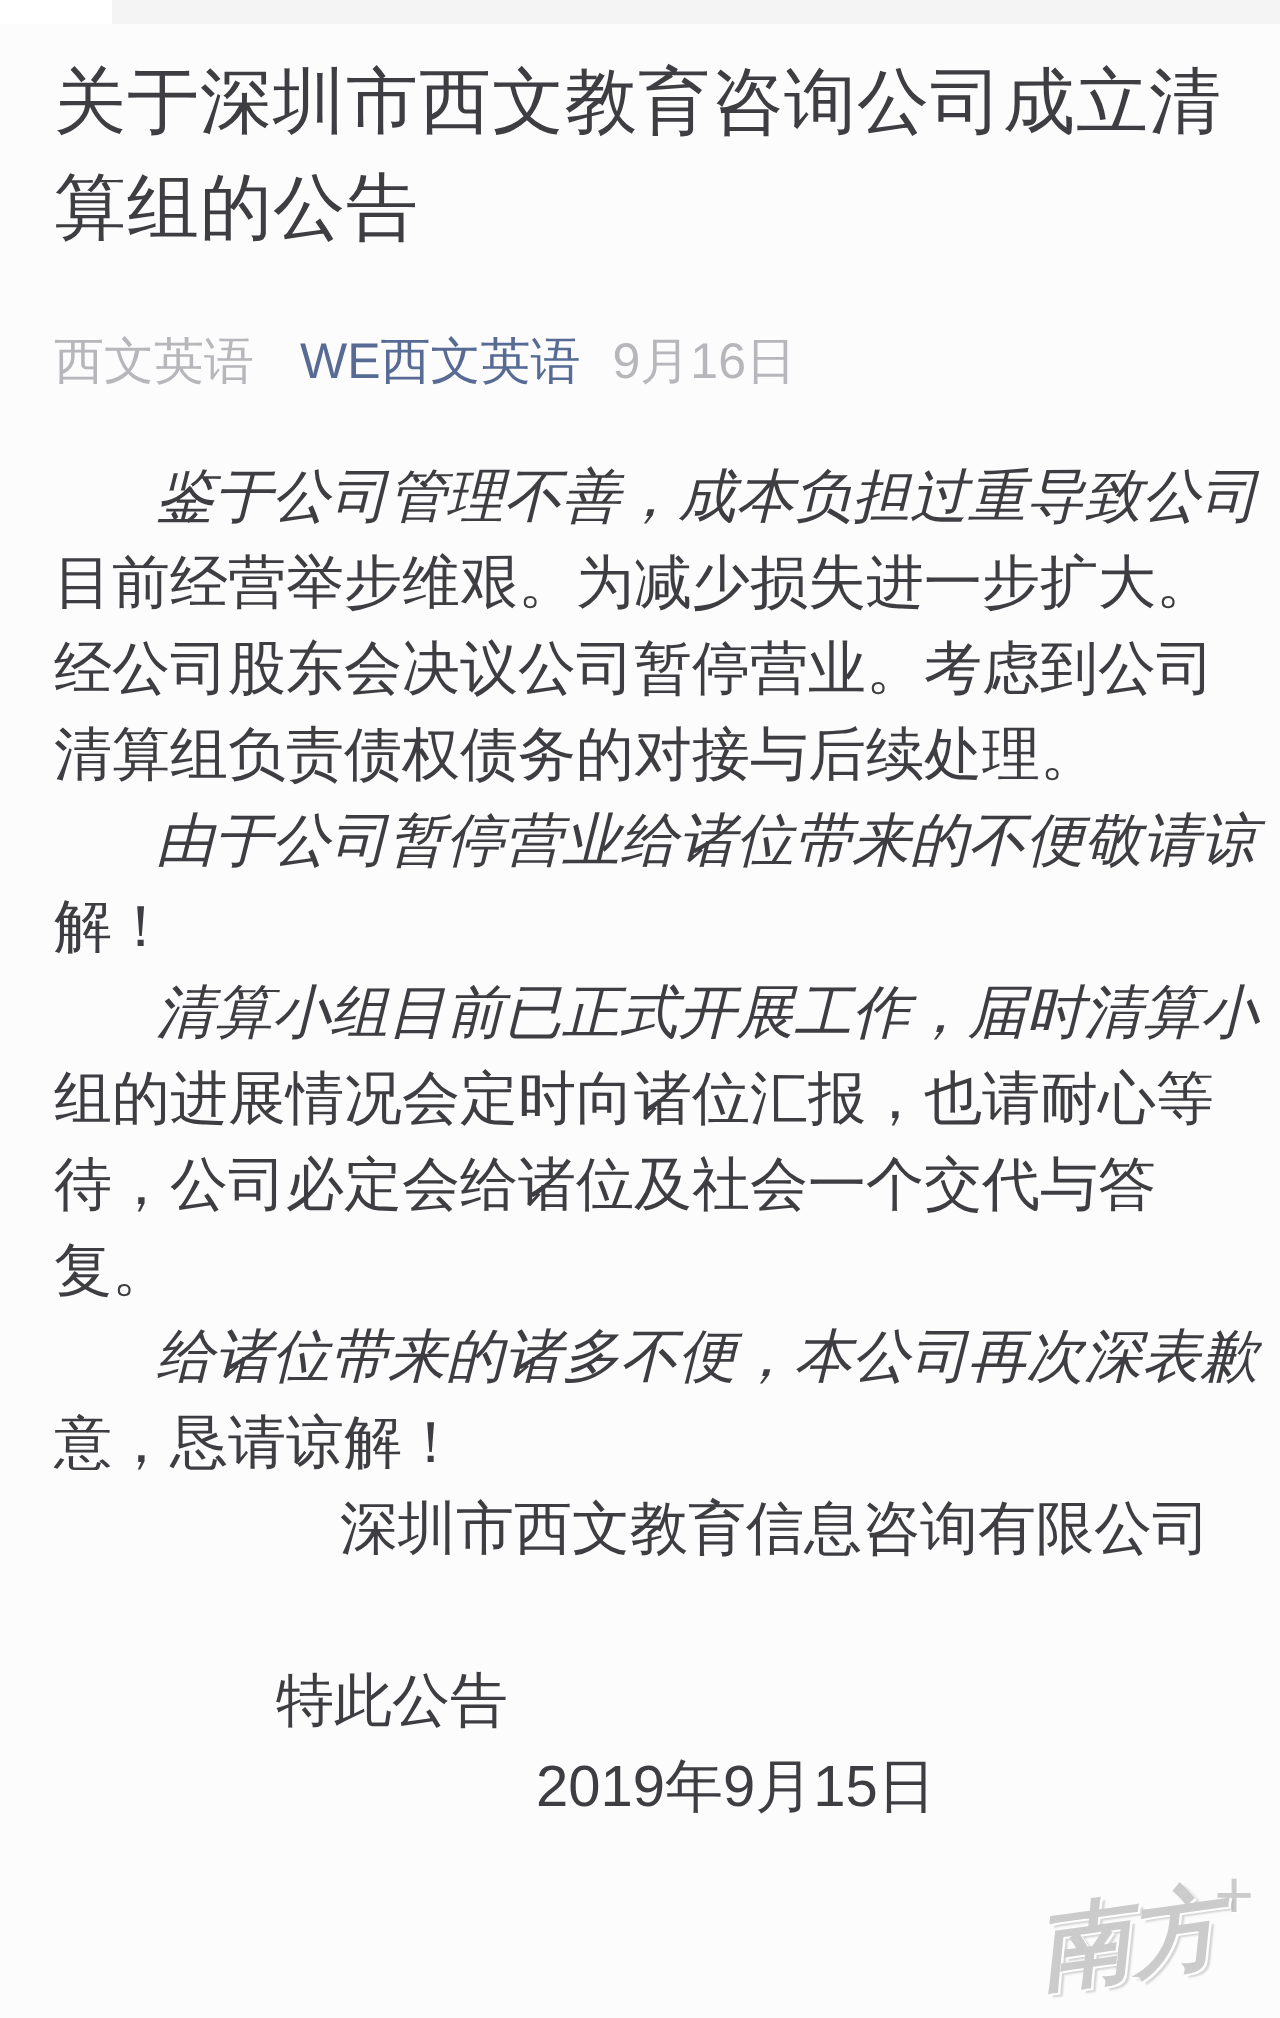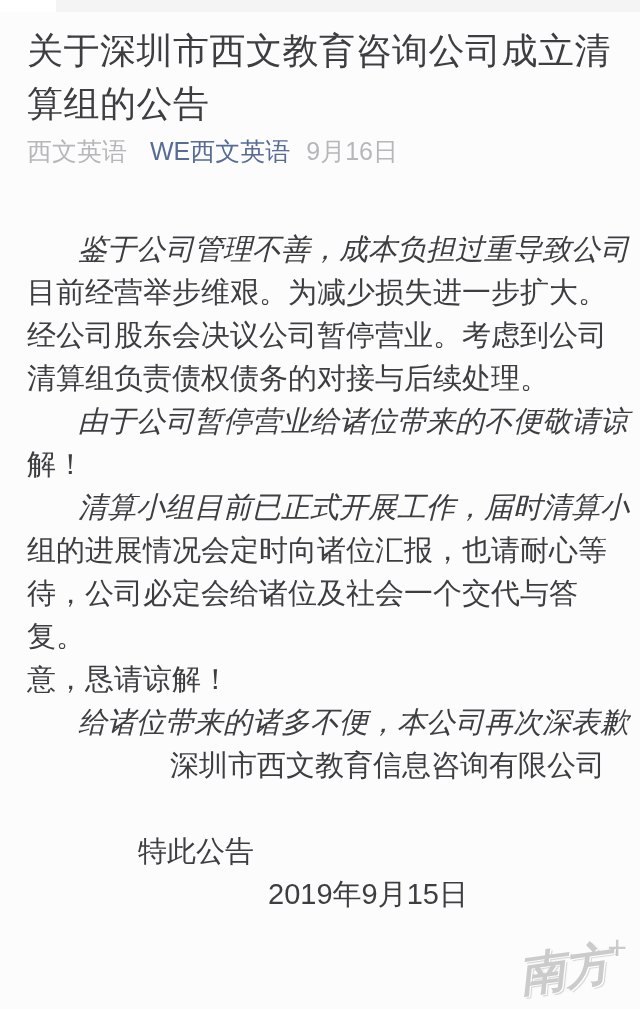--- a/index.html
+++ b/index.html
@@ -28,21 +28,21 @@
     width: 56px; height: 12px; background: #ffffff;
   }
   .title {
     position: absolute; left: 27px; top: 24px; width: 590px;
     margin: 0; padding: 0;
     font-size: 36px; line-height: 53px; font-weight: 400;
     letter-spacing: 0.5px;
     color: var(--text);
   }
   .meta {
-    position: absolute; left: 27px; top: 134px;
+    position: absolute; left: 27px; top: 164px;
     font-size: 25px; line-height: 34px;
     white-space: nowrap;
   }
   .meta-author { color: var(--meta-gray); margin-right: 23px; }
   .meta-account {
     color: var(--link-blue); text-decoration: none;
     margin-right: 16px; cursor: pointer;
   }
   .meta-date { color: var(--meta-gray); }
   .bodytext {
@@ -102,22 +102,22 @@
       <div class="bline indent">鉴于公司管理不善，成本负担过重导致公司</div>
       <div class="bline">目前经营举步维艰。为减少损失进一步扩大。</div>
       <div class="bline">经公司股东会决议公司暂停营业。考虑到公司</div>
       <div class="bline">清算组负责债权债务的对接与后续处理。</div>
       <div class="bline indent">由于公司暂停营业给诸位带来的不便敬请谅</div>
       <div class="bline">解！</div>
       <div class="bline indent">清算小组目前已正式开展工作，届时清算小</div>
       <div class="bline">组的进展情况会定时向诸位汇报，也请耐心等</div>
       <div class="bline">待，公司必定会给诸位及社会一个交代与答</div>
       <div class="bline">复。</div>
+      <div class="bline indent">给诸位带来的诸多不便，本公司再次深表歉</div>
       <div class="bline">意，恳请谅解！</div>
-      <div class="bline indent">给诸位带来的诸多不便，本公司再次深表歉</div>
       <div class="bline company">深圳市西文教育信息咨询有限公司</div>
       <div class="bline announce">特此公告</div>
       <div class="bline sigdate">2019年9月15日</div>
     </div>
 
   <div class="watermark">
     <span class="wm-text">南方</span><span class="wm-plus">+</span>
   </div>
 
 </div>

